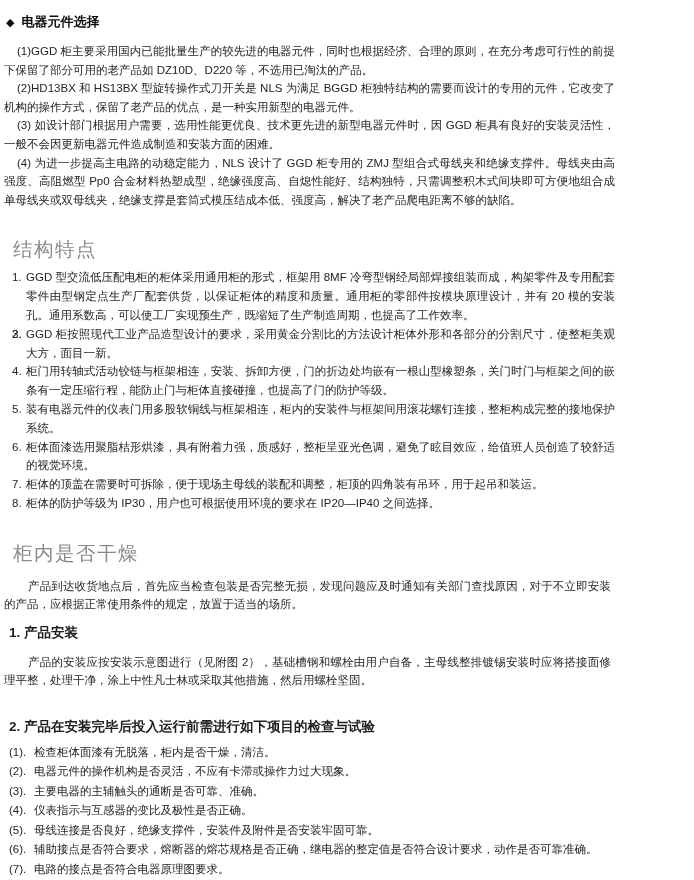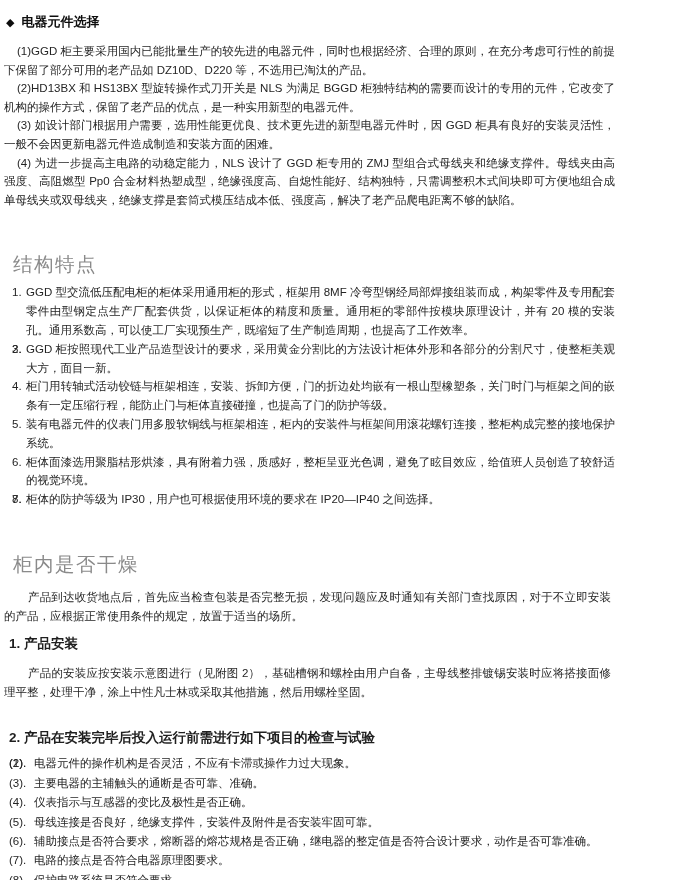--- a/index.html
+++ b/index.html
@@ -22,21 +22,21 @@
 
   
   .paras { margin-top:12px; }
   .paras p {
     margin:0; font-size:11.5px; line-height:18.6px;
     text-align:justify; text-indent:13px; color:#242424;
   }
 
   
   .h2 {
-    margin:43px 0 0 9px;
+    margin:28px 0 0 9px;
     font-size:19.5px; line-height:24px;
     font-weight:normal; color:#8a8a8a; letter-spacing:1.5px;
   }
 
   
   .list { margin-top:7px; }
   .list .li {
     position:relative; padding-left:22px;
     font-size:11.5px; line-height:18.8px; text-align:justify; color:#242424;
   }
@@ -99,40 +99,42 @@
     <div class="li">
       <span class="num">5.</span>
       <span>装有电器元件的仪表门用多股软铜线与框架相连，柜内的安装件与框架间用滚花螺钉连接，整柜构成完整的接地保护系统。</span>
     </div>
     <div class="li">
       <span class="num">6.</span>
       <span>柜体面漆选用聚脂桔形烘漆，具有附着力强，质感好，整柜呈亚光色调，避免了眩目效应，给值班人员创造了较舒适的视觉环境。</span>
     </div>
     <div class="li">
       <span class="num">7.</span>
+      <span>柜体的顶盖在需要时可拆除，便于现场主母线的装配和调整，柜顶的四角装有吊环，用于起吊和装运。</span>
     </div>
     <div class="li">
       <span class="num">8.</span>
       <span>柜体的防护等级为 IP30，用户也可根据使用环境的要求在 IP20—IP40 之间选择。</span>
     </div>
   </div>
 
   <div class="h2">柜内是否干燥</div>
 
   <p class="p-indent2">产品到达收货地点后，首先应当检查包装是否完整无损，发现问题应及时通知有关部门查找原因，对于不立即安装的产品，应根据正常使用条件的规定，放置于适当的场所。</p>
 
   <div class="h3">1. 产品安装</div>
 
   <p class="p-indent2">产品的安装应按安装示意图进行（见附图 2），基础槽钢和螺栓由用户自备，主母线整排镀锡安装时应将搭接面修理平整，处理干净，涂上中性凡士林或采取其他措施，然后用螺栓坚固。</p>
 
   <div class="h3 h3-gap">2. 产品在安装完毕后投入运行前需进行如下项目的检查与试验</div>
 
   <div class="checks">
     <div class="check">
       <span class="num">(1).</span>
+      <span>检查柜体面漆有无脱落，柜内是否干燥，清洁。</span>
     </div>
     <div class="check">
       <span class="num">(2).</span>
       <span>电器元件的操作机构是否灵活，不应有卡滞或操作力过大现象。</span>
     </div>
     <div class="check">
       <span class="num">(3).</span>
       <span>主要电器的主辅触头的通断是否可靠、准确。</span>
     </div>
     <div class="check">

